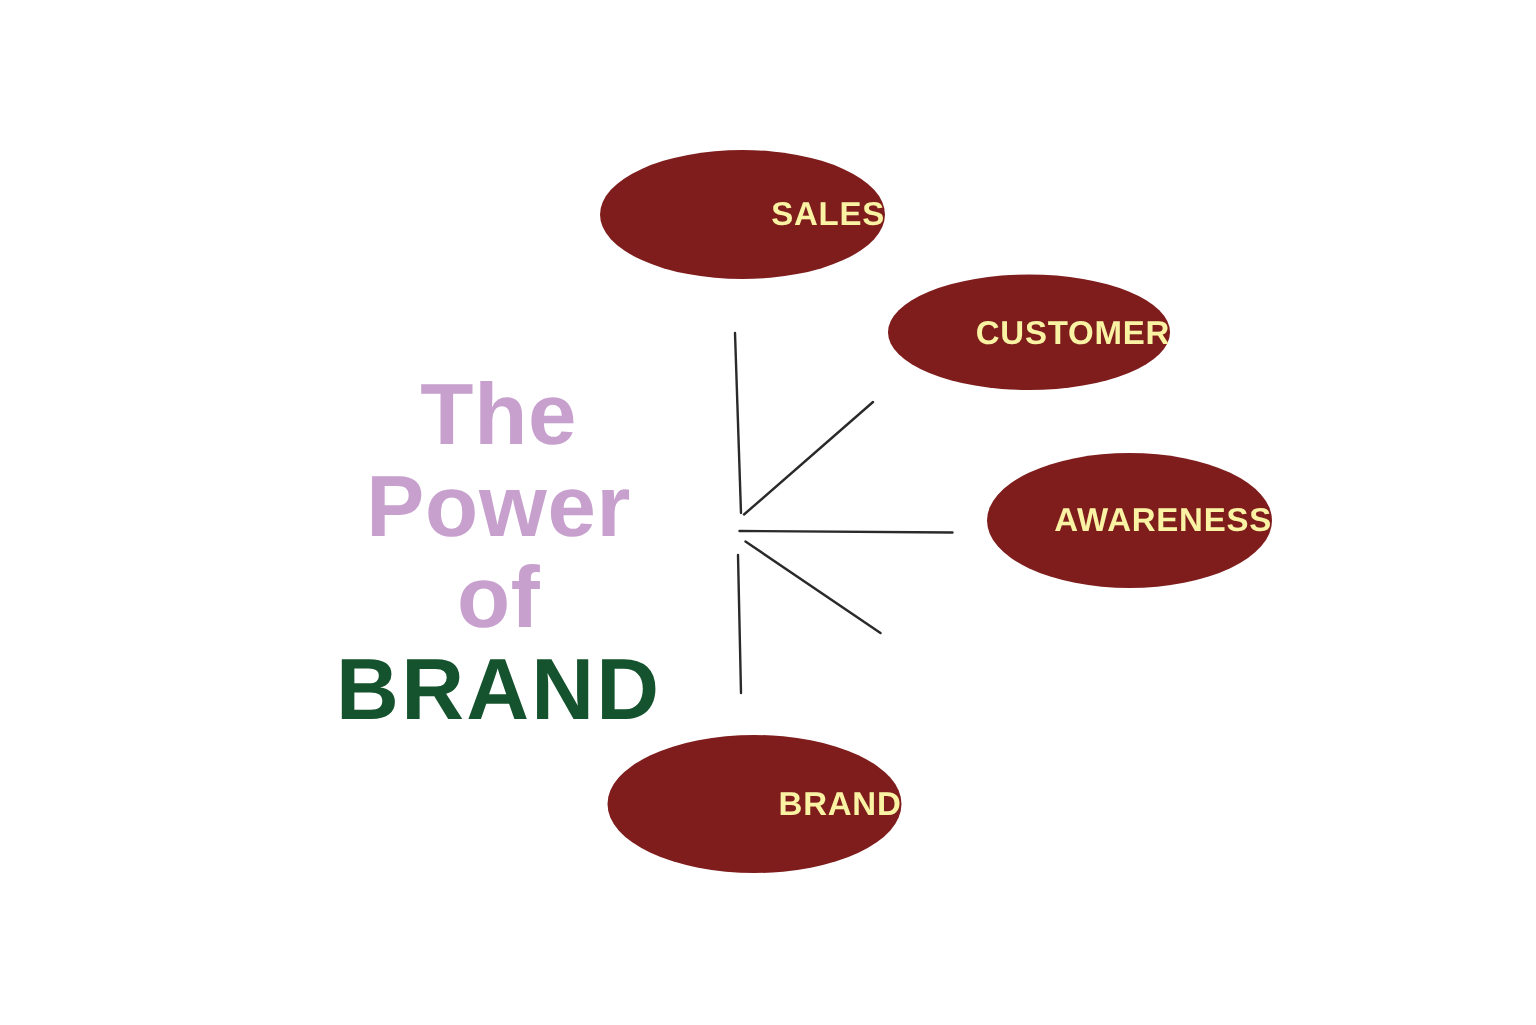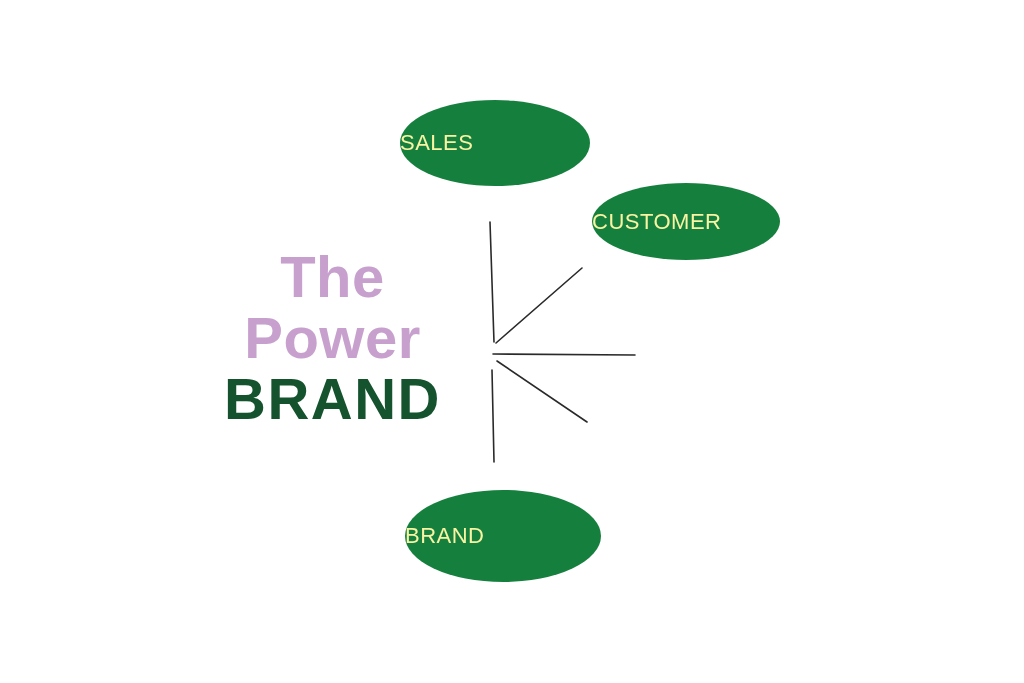--- a/index.html
+++ b/index.html
@@ -32,26 +32,26 @@
     font-weight: bold;
     font-size: 58px;
     line-height: 61px;
     letter-spacing: 0.5px;
   }
   .title-line-purple { color: #c7a0ce; }
   .title-line-green  { color: #14532d; letter-spacing: 1.5px; }
   .node {
     position: absolute;
     border-radius: 50%;
-    background: #15803d;
+    background: #7f1d1d;
     display: flex;
     align-items: center;
-    justify-content: flex-start;
+    justify-content: flex-end;
     color: #f9f3a3;
-    font-weight: normal;
+    font-weight: bold;
     font-size: 22px;
     letter-spacing: 0.5px;
   }
   .node-sales     { left: 400px; top: 100px; width: 190px; height: 86px; }
   .node-customer  { left: 592px; top: 183px; width: 188px; height: 77px; }
   .node-awareness { left: 658px; top: 302px; width: 190px; height: 90px; }
   .node-success   { left: 592px; top: 414px; width: 193px; height: 87px; }
   .node-growth    { left: 405px; top: 490px; width: 196px; height: 92px; }
 </style>
 </head>
@@ -62,30 +62,34 @@
   <svg class="connector-svg" viewBox="0 0 1024 683" xmlns="http://www.w3.org/2000/svg">
       <line x1="490" y1="222" x2="494" y2="342" stroke="#2a2a2a" stroke-width="1.6" stroke-linecap="round"></line>
       <line x1="496" y1="343" x2="582" y2="268" stroke="#2a2a2a" stroke-width="1.6" stroke-linecap="round"></line>
       <line x1="493" y1="354" x2="635" y2="355" stroke="#2a2a2a" stroke-width="1.6" stroke-linecap="round"></line>
       <line x1="497" y1="361" x2="587" y2="422" stroke="#2a2a2a" stroke-width="1.6" stroke-linecap="round"></line>
       <line x1="492" y1="370" x2="494" y2="462" stroke="#2a2a2a" stroke-width="1.6" stroke-linecap="round"></line>
     </svg>
 
   <div class="title-block">
     <div class="title-line-purple">The Power</div>
+    <div class="title-line-purple">of</div>
     <div class="title-line-green">BRAND</div>
   </div>
 
   <div class="node node-sales">
     <span>SALES</span>
   </div>
 
   <div class="node node-customer">
     <span>CUSTOMER</span>
   </div>
 
+  <div class="node node-awareness">
+    <span>AWARENESS</span>
+  </div>
 
 
   <div class="node node-growth">
     <span>BRAND</span>
   </div>
 
 </div>
 
 </body></html>

